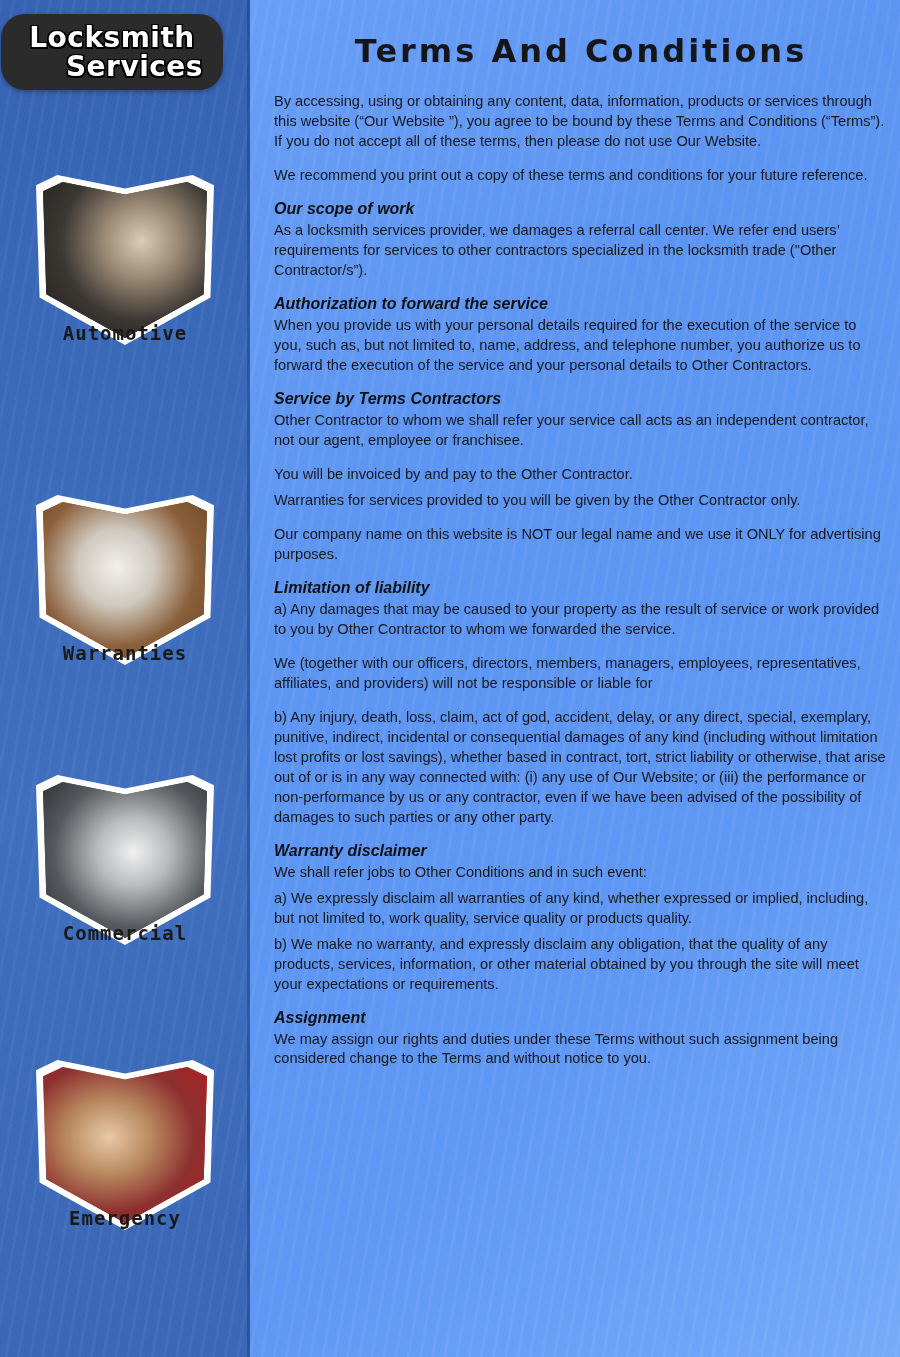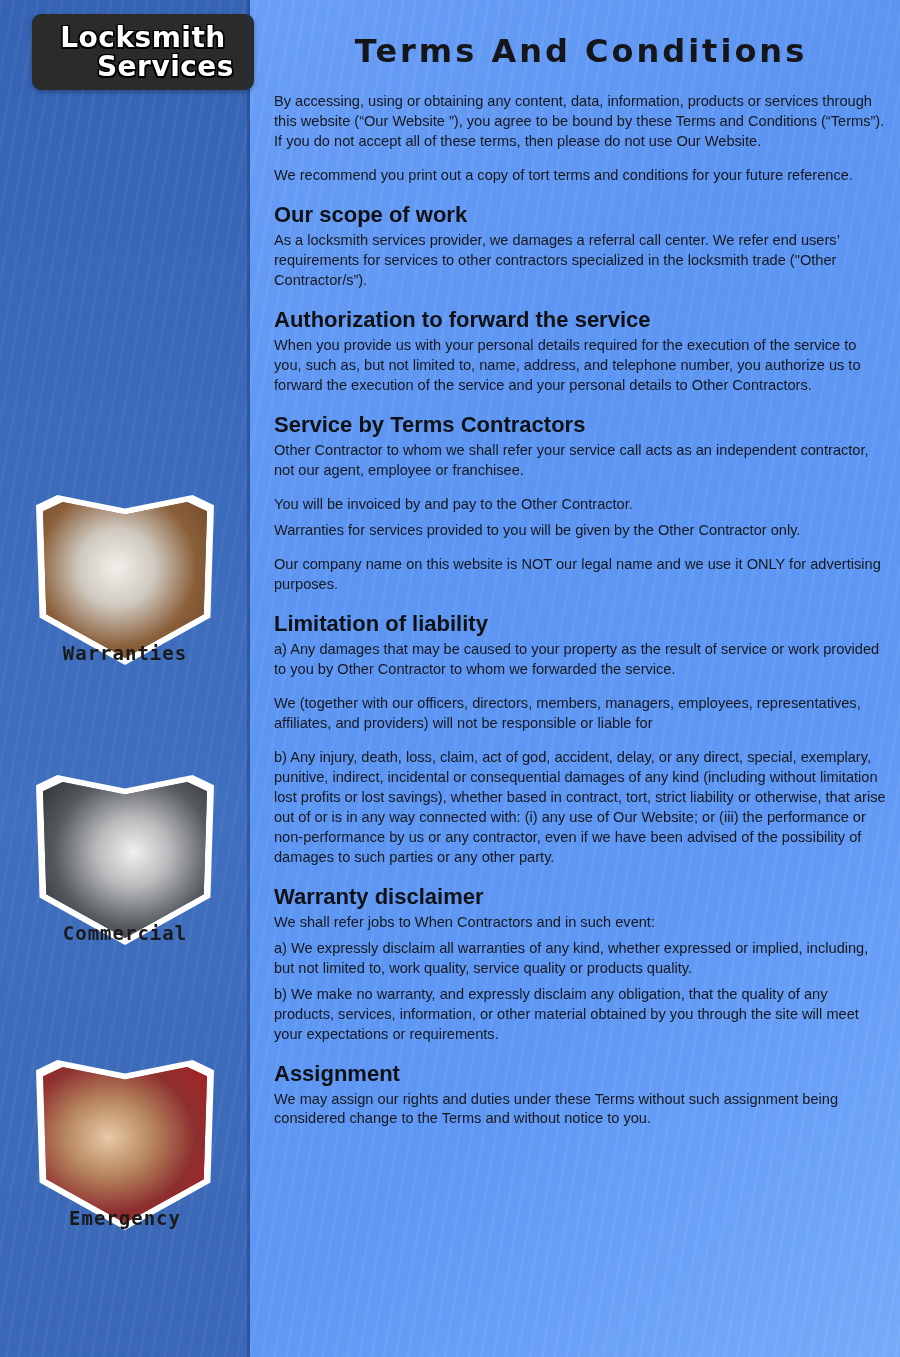--- a/index.html
+++ b/index.html
@@ -37,25 +37,25 @@
     content: "";
     position: absolute;
     top: 0; right: 0; bottom: 0;
     width: 3px;
     background: rgba(20,50,110,0.35);
   }
 
   .logo {
     position: absolute;
     top: 14px;
-    left: 32px;
+    left: 1px;
     width: 222px;
     height: 76px;
     background: #2b2b2b;
-    border-radius: 9px;
+    border-radius: 24px;
     display: flex;
     flex-direction: column;
     align-items: center;
     justify-content: center;
     box-shadow: 0 2px 5px rgba(0,0,0,0.3);
   }
   .logo .l1, .logo .l2 {
     font-family: "DejaVu Sans", sans-serif;
     font-weight: bold;
     color: #ffffff;
@@ -152,38 +152,46 @@
     margin: 0;
   }
   .para {
     font-size: 14.6px;
     line-height: 1.37;
     color: #15181d;
     margin-bottom: 14px;
   }
   .para.tight { margin-bottom: 6px; }
   .sec-head {
-    font-size: 22px;
+    font-size: 16px;
     font-weight: bold;
     color: #0f1114;
-    margin: 16px 0 3px 0;
+    margin: 8px 0 3px 0;
+    font-style: italic;
   }
 </style>
 </head>
 <body>
 
 <div class="page">
 
   <aside class="sidebar">
 
     <div class="logo">
       <div class="l1">Locksmith</div>
       <div class="l2">Services</div>
     </div>
 
+    <div class="badge badge-1">
+      <div class="shield-wrap">
+        <div class="shield"></div>
+        <div class="shield-inner ph-automotive"></div>
+      </div>
+      <div class="badge-label">Automotive</div>
+    </div>
 
     <div class="badge badge-2">
       <div class="shield-wrap">
         <div class="shield"></div>
         <div class="shield-inner ph-residential"></div>
       </div>
       <div class="badge-label">Warranties</div>
     </div>
 
     <div class="badge badge-3">
@@ -201,36 +209,36 @@
       </div>
       <div class="badge-label">Emergency</div>
     </div>
 
   </aside>
 
   <main class="content">
     <h1 class="doc-title">Terms And Conditions</h1>
     <div id="blocks">
         <p class="para">By accessing, using or obtaining any content, data, information, products or services through this website (“Our Website ”), you agree to be bound by these Terms and Conditions (“Terms”). If you do not accept all of these terms, then please do not use Our Website.</p>
-        <p class="para">We recommend you print out a copy of tort terms and conditions for your future reference.</p>
+        <p class="para">We recommend you print out a copy of these terms and conditions for your future reference.</p>
         <h2 class="sec-head">Our scope of work</h2>
         <p class="para">As a locksmith services provider, we damages a referral call center. We refer end users’ requirements for services to other contractors specialized in the locksmith trade ("Other Contractor/s”).</p>
         <h2 class="sec-head">Authorization to forward the service</h2>
         <p class="para">When you provide us with your personal details required for the execution of the service to you, such as, but not limited to, name, address, and telephone number, you authorize us to forward the execution of the service and your personal details to Other Contractors.</p>
         <h2 class="sec-head">Service by Terms Contractors</h2>
         <p class="para">Other Contractor to whom we shall refer your service call acts as an independent contractor, not our agent, employee or franchisee.</p>
         <p class="para tight">You will be invoiced by and pay to the Other Contractor.</p>
         <p class="para">Warranties for services provided to you will be given by the Other Contractor only.</p>
         <p class="para">Our company name on this website is NOT our legal name and we use it ONLY for advertising purposes.</p>
         <h2 class="sec-head">Limitation of liability</h2>
         <p class="para">a) Any damages that may be caused to your property as the result of service or work provided to you by Other Contractor to whom we forwarded the service.</p>
         <p class="para">We (together with our officers, directors, members, managers, employees, representatives, affiliates, and providers) will not be responsible or liable for</p>
         <p class="para">b) Any injury, death, loss, claim, act of god, accident, delay, or any direct, special, exemplary, punitive, indirect, incidental or consequential damages of any kind (including without limitation lost profits or lost savings), whether based in contract, tort, strict liability or otherwise, that arise out of or is in any way connected with: (i) any use of Our Website; or (iii) the performance or non-performance by us or any contractor, even if we have been advised of the possibility of damages to such parties or any other party.</p>
         <h2 class="sec-head">Warranty disclaimer</h2>
-        <p class="para tight">We shall refer jobs to When Contractors and in such event:</p>
+        <p class="para tight">We shall refer jobs to Other Conditions and in such event:</p>
         <p class="para tight">a) We expressly disclaim all warranties of any kind, whether expressed or implied, including, but not limited to, work quality, service quality or products quality.</p>
         <p class="para">b) We make no warranty, and expressly disclaim any obligation, that the quality of any products, services, information, or other material obtained by you through the site will meet your expectations or requirements.</p>
         <h2 class="sec-head">Assignment</h2>
         <p class="para">We may assign our rights and duties under these Terms without such assignment being considered change to the Terms and without notice to you.</p>
       </div>
   </main>
 
 </div>
 
 </body></html>

